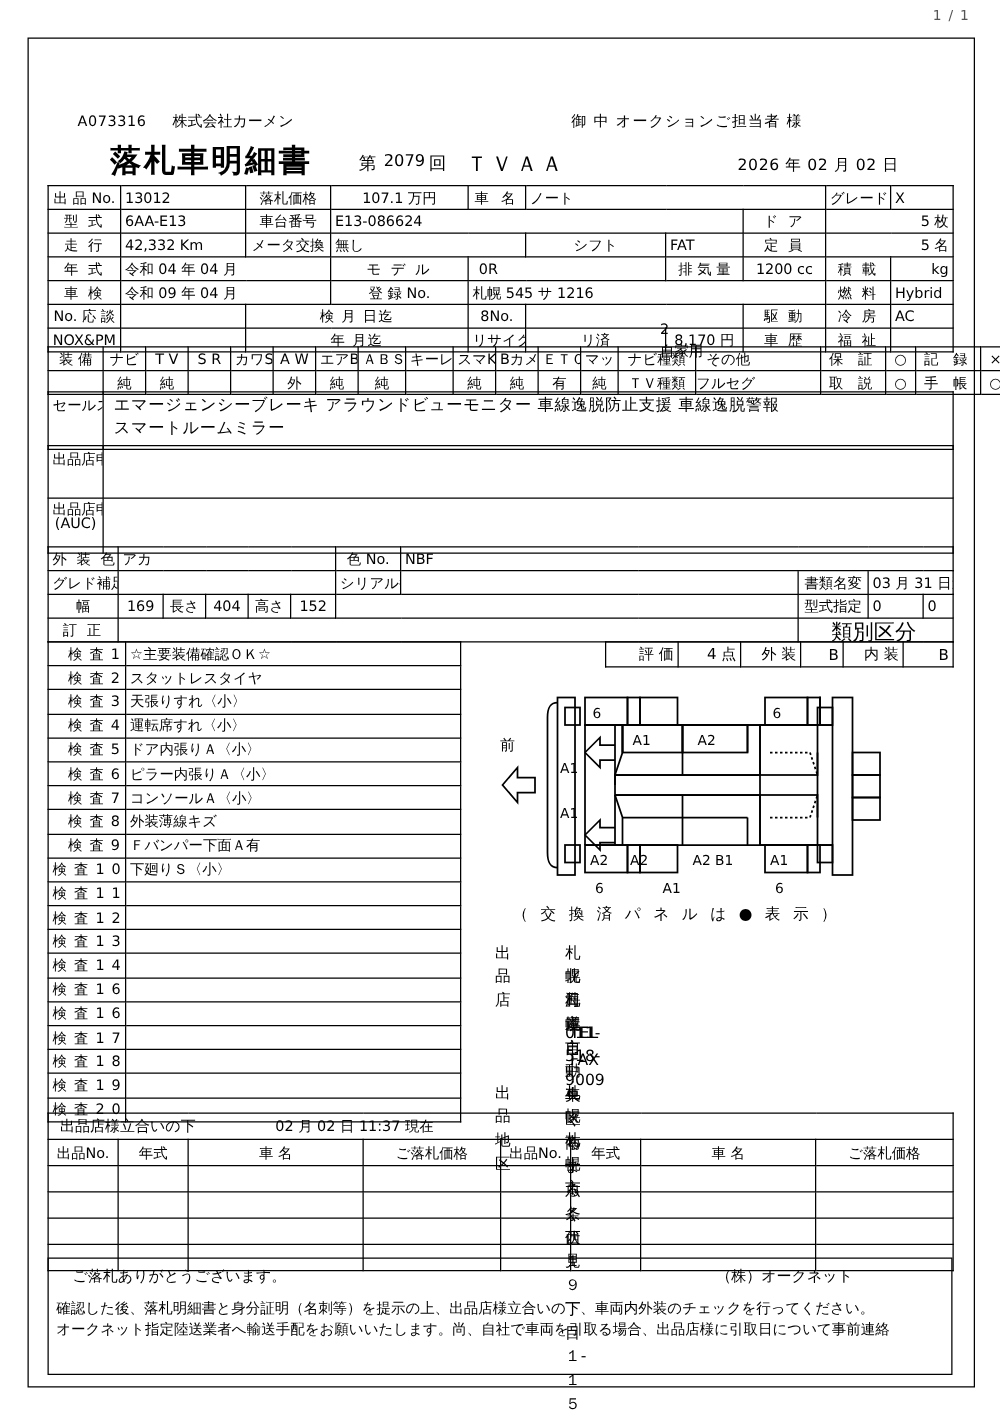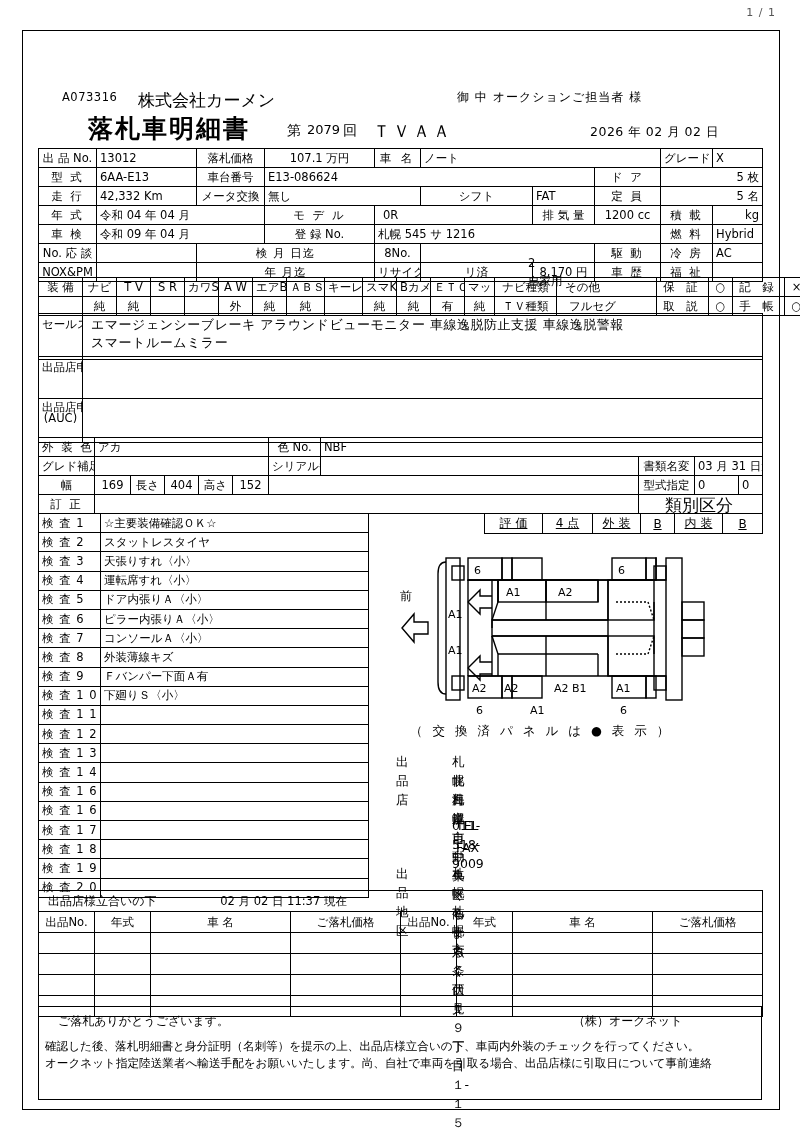--- a/index.html
+++ b/index.html
@@ -12,21 +12,21 @@
 
   
   .pageno{position:absolute;right:24px;top:6px;font-size:11px;color:#555;letter-spacing:1px;margin-left:32px;}
 
   
   .docborder{position:absolute;left:22px;top:30px;width:756px;height:1078px;border:1.6px solid #000;}
 
   
   .hdr-row1{position:absolute;left:62px;top:90px;width:700px;height:16px;font-size:11.5px;}
   .hdr-code{position:absolute;left:0;top:0;letter-spacing:.5px;}
-  .hdr-company{position:absolute;left:76px;top:-1px;font-size:17px;}
+  .hdr-company{position:absolute;left:76px;top:-1px;font-size:12px;}
   .hdr-onchu{position:absolute;left:395px;top:-1px;font-size:12px;letter-spacing:1px;}
 
   .title{position:absolute;left:88px;top:112px;font-size:25px;font-weight:bold;letter-spacing:2px;
          font-family:"DejaVu Serif","Liberation Serif",serif;}
   .title-kai{position:absolute;left:287px;top:122px;font-size:14px;letter-spacing:1px;}
   .title-no{position:absolute;left:307px;top:122px;font-size:13px;}
   .title-kai2{position:absolute;left:343px;top:122px;font-size:14px;}
   .title-tvaa{position:absolute;left:373px;top:120px;font-size:17px;letter-spacing:3px;}
   .hdr-date{position:absolute;left:590px;top:124px;font-size:12.5px;letter-spacing:.5px;}
 
@@ -50,26 +50,26 @@
 
   
   #t-decl{left:38px;top:356px;width:724px;}
 
   
   #t-color{left:38px;top:437px;width:724px;}
 
   
   #t-insp{left:38px;top:513px;width:330px;}
   #t-insp td{height:18.2px;}
-  .insp-lbl{width:62px;text-align:left;font-size:11.5px;letter-spacing:1px;}
+  .insp-lbl{width:62px;text-align:right;font-size:11.5px;letter-spacing:1px;}
   .insp-val{font-size:12.5px;letter-spacing:0;}
 
   
   #t-eval{left:484px;top:513px;width:278px;}
-  #t-eval td{height:19px;text-align:center;font-size:12px;text-decoration:underline;}
+  #t-eval td{height:19px;text-align:right;font-size:12px;}
 
   
   #t-buy{left:38px;top:890px;width:724px;}
   #t-buy td{height:20px;}
   .buy-hdr{text-align:center;font-size:11px;}
 
   
   .foot-box{position:absolute;left:38px;top:1006px;width:722px;height:92px;border:1.4px solid #000;}
   .foot-thanks{position:absolute;left:58px;top:1013px;font-size:12px;}
   .foot-corp{position:absolute;left:573px;top:1013px;font-size:12px;}
@@ -248,21 +248,21 @@
       <td class="val-c"></td>
       <td class="val-c">外</td>
       <td class="val-c">純</td>
       <td class="val-c">純</td>
       <td class="val-c"></td>
       <td class="val-c">純</td>
       <td class="val-c">純</td>
       <td class="val-c">有</td>
       <td class="val-c">純</td>
       <td class="lbl-tight">ＴＶ種類</td>
-      <td class="val" style="padding-left:12px">フルセグ</td>
+      <td class="val" style="padding-left:0">フルセグ</td>
       <td class="lbl" style="letter-spacing:4px">取      説</td>
       <td class="val-c">○</td>
       <td class="lbl" style="letter-spacing:4px">手      帳</td>
       <td class="val-c">○</td>
     </tr>
   </tbody>
     </table>
 
   <table class="tbl" id="t-seals">
     <colgroup>

